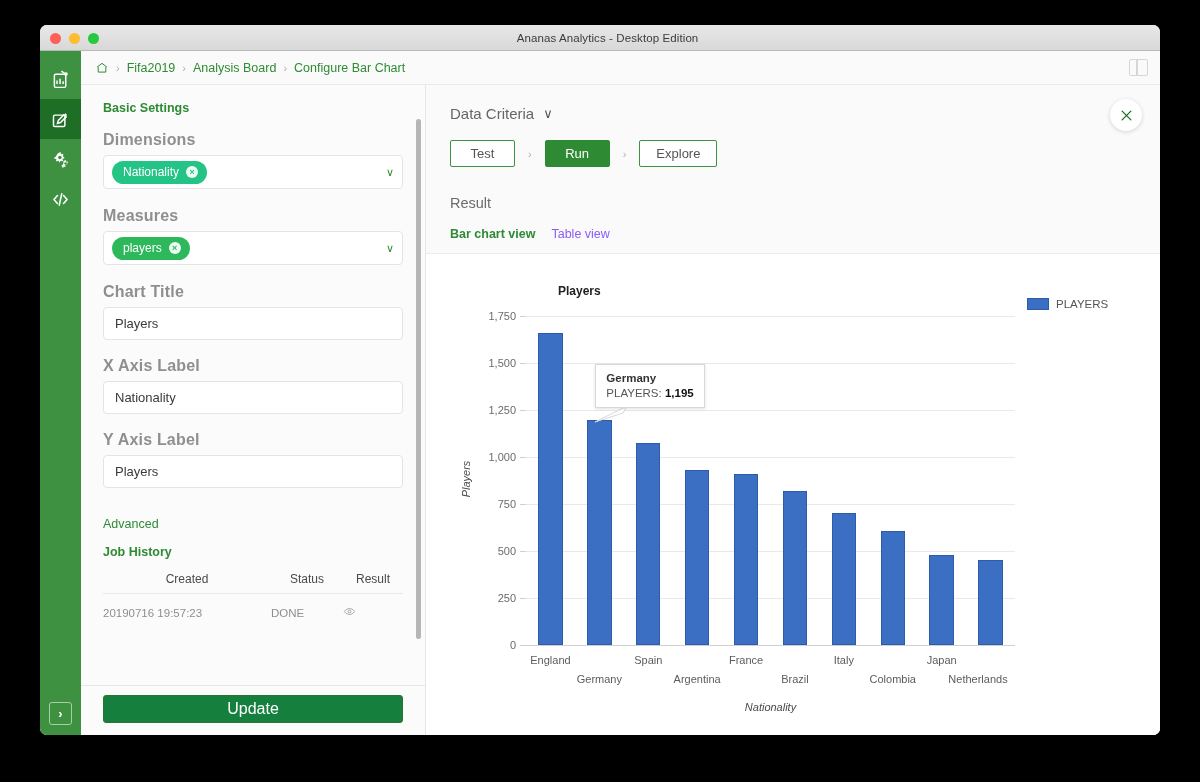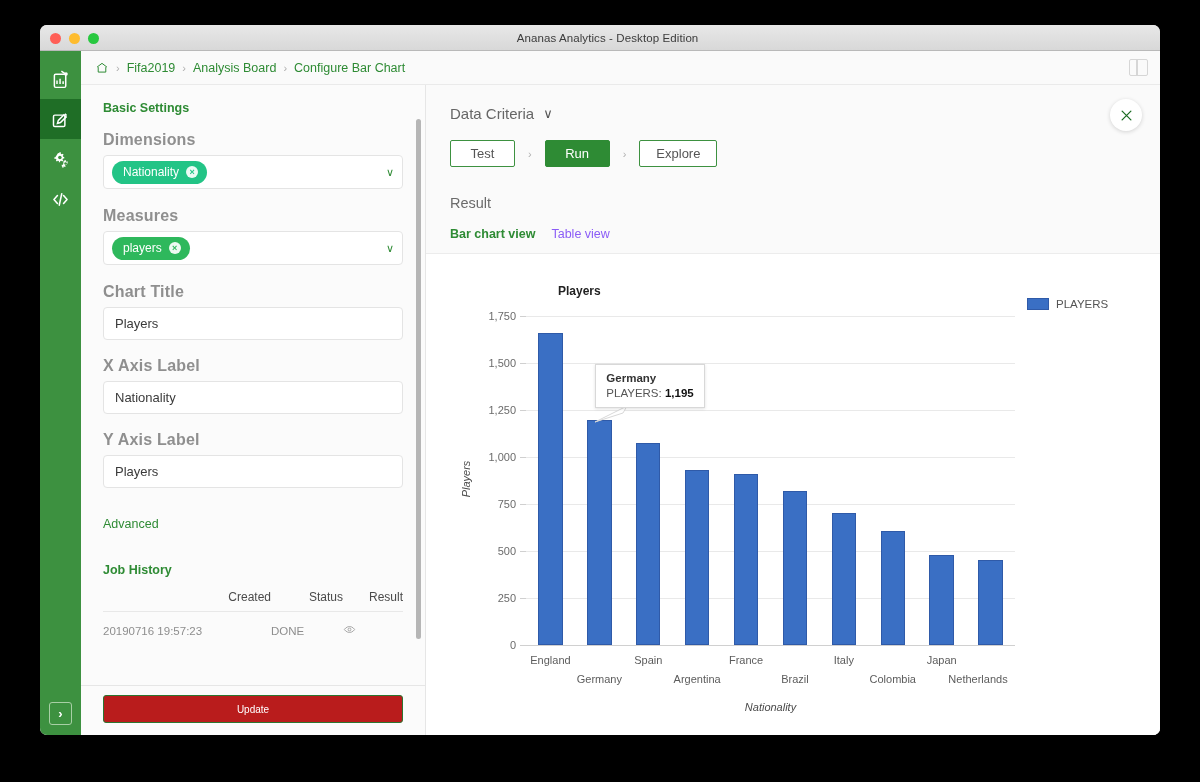--- a/index.html
+++ b/index.html
@@ -112,43 +112,43 @@
     font-size: 9px; line-height: 1; cursor: pointer;
   }
   .chip .x:before { content: "\00d7"; font-weight: bold; }
   .chipbox .caret { margin-left: auto; color: #2e8b34; font-size: 11px; }
   .txtfield {
     width: 100%; height: 33px; border: 1px solid #e4e4e4; border-radius: 4px;
     background: #fff; font-size: 13px; color: #3a3a3a; padding: 0 11px;
     font-family: "Liberation Sans", sans-serif; margin-bottom: 17px;
     outline: none;
   }
-  .link-green { color: #2e8b34; font-size: 12.5px; cursor: pointer; margin: 12px 0 32px 0; }
+  .link-green { color: #2e8b34; font-size: 12.5px; cursor: pointer; margin: 12px 0 14px 0; }
   .jh-title { color: #2e8b34; font-size: 12.5px; font-weight: bold; margin-bottom: 10px; }
   table.jh { width: 100%; border-collapse: collapse; font-size: 11.5px; }
   table.jh th {
-    text-align: right; font-weight: normal; color: #4a4a4a; font-size: 12px;
+    text-align: center; font-weight: normal; color: #4a4a4a; font-size: 12px;
     padding: 3px 0 7px 0; border-bottom: 1px solid #e8e8e8;
   }
   table.jh td { color: #8e8e8e; padding: 11px 0 0 0; font-size: 11.5px; }
   table.jh .c-status { width: 72px; }
   table.jh .c-result { width: 60px; }
   .eye { color: #9a9a9a; font-size: 12px; cursor: pointer; }
 
   #left-scrollbar {
     position: absolute; right: 4px; top: 34px; width: 5px; height: 520px;
     background: #b6b6b6; border-radius: 3px; cursor: pointer;
   }
   #left-footer {
     border-top: 1px solid #e6e6e6; background: #fbfbfb;
     padding: 9px 22px 12px 22px;
   }
   #update-btn {
-    width: 100%; height: 28px; background: #b91c1c; color: #fff;
-    border: 1px solid #2c7430; border-radius: 3px; font-size: 10px;
+    width: 100%; height: 28px; background: #15803d; color: #fff;
+    border: 1px solid #2c7430; border-radius: 3px; font-size: 16px;
     cursor: pointer; font-family: "Liberation Sans", sans-serif;
   }
 
   
   #right { flex: 1; background: #fafafa; position: relative; min-width: 0;
            display: flex; flex-direction: column; }
   #right-inner { padding: 20px 0 0 0; display: flex; flex-direction: column; flex: 1; min-height: 0;}
   .dc-head {
     display: flex; align-items: center; gap: 9px;
     font-size: 15px; color: #666; padding: 0 24px; margin-bottom: 18px; cursor: pointer;

